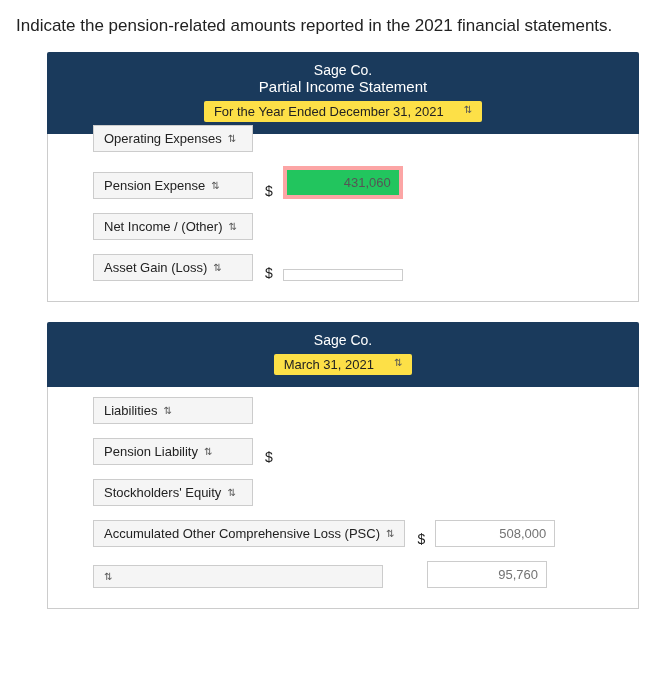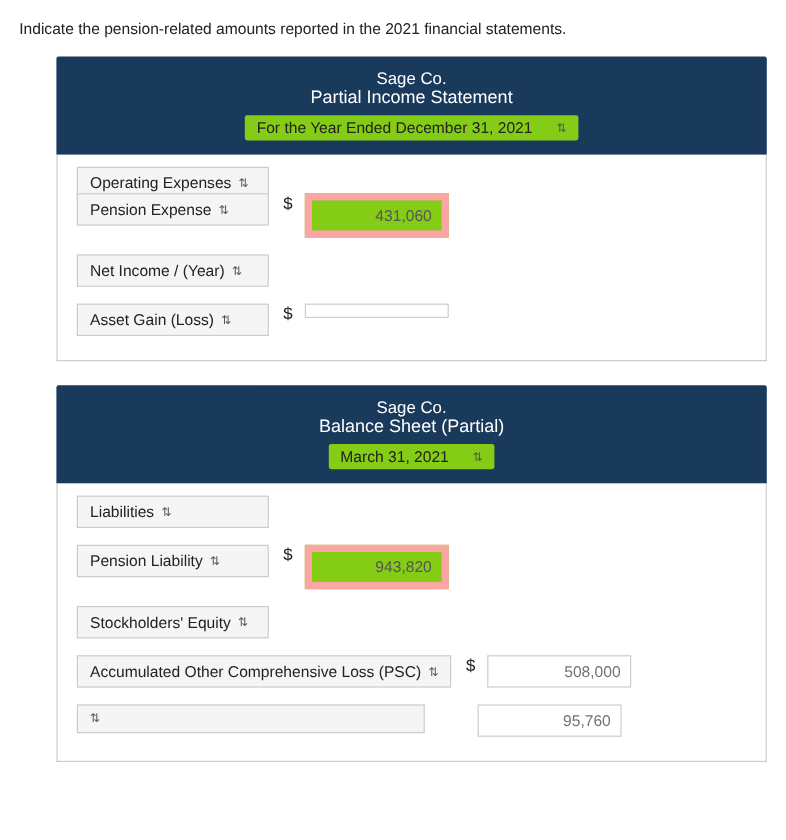--- a/index.html
+++ b/index.html
@@ -6,21 +6,21 @@
     body {
       font-family: Arial, sans-serif;
       font-size: 13px;
       background: #fff;
       width: 655px;
       min-height: 700px;
       padding: 16px;
       color: #222;
     }
     .instruction {
-      font-size: 13px;
+      font-size: 17px;
       color: #222;
       margin-bottom: 16px;
     }
     .section {
       margin-bottom: 20px;
       padding-left: 31px;
     }
     .section-header {
       background: #1a3a5c;
       color: #fff;
@@ -36,40 +36,40 @@
       font-size: 15px;
       font-weight: normal;
     }
     .section-header .subtitle-row {
       display: flex;
       justify-content: center;
       align-items: center;
       margin-top: 6px;
     }
     .section-header .subtitle-box {
-      background: #84cc16;
+      background: #fde047;
       color: #222;
       font-size: 13px;
       padding: 3px 10px;
       border-radius: 2px;
       display: flex;
-      align-items: center;
       gap: 20px;
     }
     .section-body {
       border: 1px solid #ccc;
       border-top: none;
       padding: 10px 16px 14px 16px;
       background: #fff;
     }
     .row {
       display: flex;
-      align-items: flex-start;
+      align-items: flex-end;
       margin-bottom: 6px;
       gap: 8px;
+      margin-left: 29px;
     }
     .label-box {
       border: 1px solid #ccc;
       background: #f5f5f5;
       padding: 5px 10px;
       font-size: 13px;
       display: flex;
       align-items: center;
       gap: 6px;
       min-width: 160px;
@@ -77,27 +77,27 @@
     .label-box-wide {
       min-width: 290px;
     }
     .dollar-sign {
       font-size: 14px;
       color: #222;
       margin-left: 4px;
       margin-right: 2px;
     }
     .input-box {
-      border: 6px solid #fca5a5;
+      border: 4px solid #fca5a5;
       padding: 5px 8px;
       font-size: 13px;
       min-width: 120px;
       text-align: right;
       color: #555;
-      background: #84cc16;
+      background: #22c55e;
     }
     .input-box-normal {
       border: 1px solid #ccc;
       padding: 5px 8px;
       font-size: 13px;
       min-width: 120px;
       text-align: right;
       color: #737373;
       background: #fff;
     }
@@ -140,21 +140,21 @@
       </div>
       <span class="dollar-sign">$</span>
       <div class="input-box">
         <span>431,060</span>
       </div>
     </div>
     <div class="spacer"></div>
 
     <div class="row">
       <div class="label-box">
-        <span>Net Income / (Year)</span>
+        <span>Net Income / (Other)</span>
         <span class="select-arrow">⇅</span>
       </div>
     </div>
     <div class="spacer"></div>
 
     <div class="row">
       <div class="label-box">
         <span>Asset Gain (Loss)</span>
         <span class="select-arrow">⇅</span>
       </div>
@@ -163,21 +163,20 @@
         <span></span>
       </div>
     </div>
 
   </div>
 </div>
 
 <div class="section">
   <div class="section-header">
     <div class="company">Sage Co.</div>
-    <div class="title">Balance Sheet (Partial)</div>
     <div class="subtitle-row">
       <div class="subtitle-box">
         <span>March 31, 2021</span>
         <span class="select-arrow">⇅</span>
       </div>
     </div>
   </div>
   <div class="section-body">
 
     <div class="row">
@@ -187,23 +186,20 @@
       </div>
     </div>
     <div class="spacer"></div>
 
     <div class="row">
       <div class="label-box">
         <span>Pension Liability</span>
         <span class="select-arrow">⇅</span>
       </div>
       <span class="dollar-sign">$</span>
-      <div class="input-box">
-        <span>943,820</span>
-      </div>
     </div>
     <div class="spacer"></div>
 
     <div class="row">
       <div class="label-box">
         <span>Stockholders' Equity</span>
         <span class="select-arrow">⇅</span>
       </div>
     </div>
     <div class="spacer"></div>

